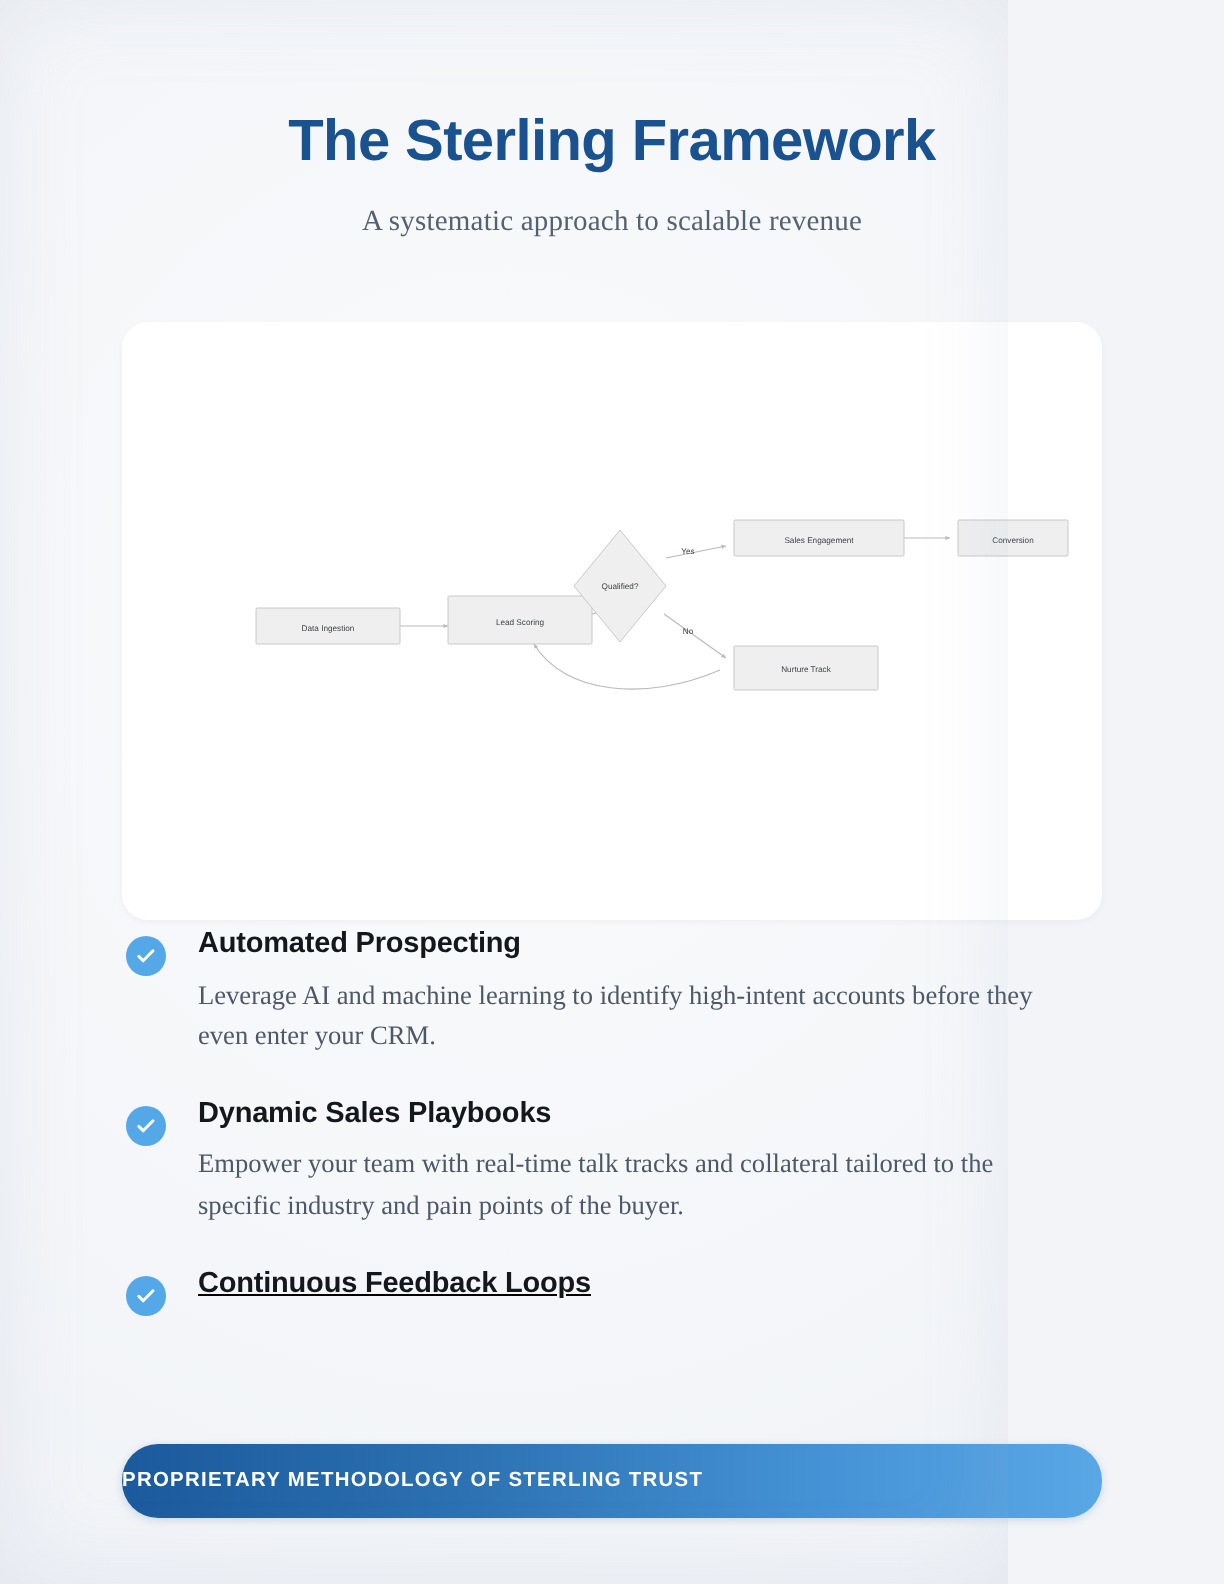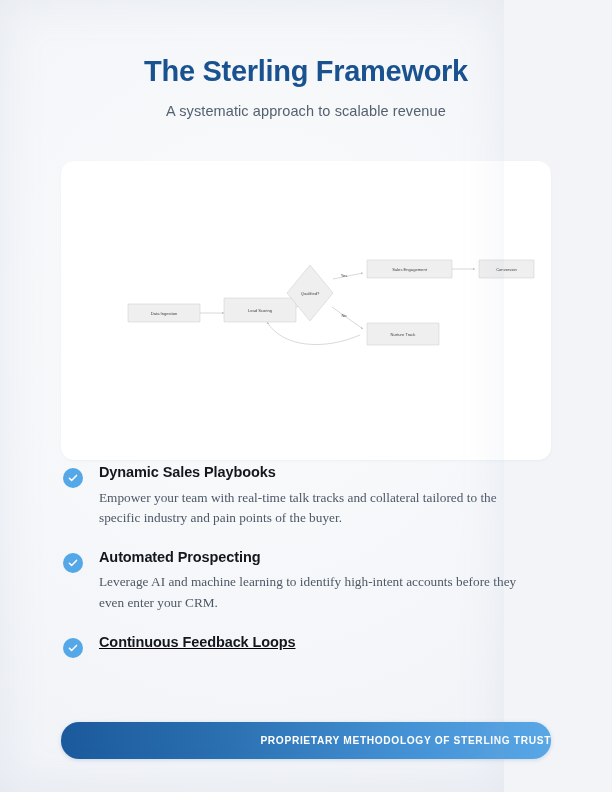--- a/index.html
+++ b/index.html
@@ -43,21 +43,21 @@
     margin: 0;
     font-family: "Liberation Sans", sans-serif;
     font-size: 29px;
     font-weight: bold;
     letter-spacing: -0.3px;
     color: #1a5290;
     line-height: 1.1;
   }
   .subtitle {
     margin: 15px 0 0 0;
-    font-family: Liberation Sans, sans-serif;
+    font-family: Liberation Serif, serif;
     font-size: 14.5px;
     color: #54616f;
     letter-spacing: 0.1px;
   }
 
   
   .card {
     position: absolute;
     left: 61px;
     top: 161px;
@@ -157,21 +157,21 @@
   .footer-banner {
     position: absolute;
     left: 61px;
     top: 722px;
     width: 490px;
     height: 37px;
     border-radius: 18px;
     background: linear-gradient(90deg, #1b5a9c 0%, #2a6fb0 32%, #4593d6 72%, #5aa7e6 100%);
     display: flex;
     align-items: center;
-    justify-content: flex-end;
+    justify-content: flex-start;
     box-shadow: 0 1px 4px rgba(27,90,156,0.18);
   }
   .footer-text {
     font-family: "Liberation Sans", sans-serif;
     font-size: 10.2px;
     font-weight: bold;
     letter-spacing: 0.65px;
     color: #ffffff;
     text-transform: uppercase;
     white-space: nowrap;
@@ -248,32 +248,32 @@
   </div>
 
   <div class="features">
 
     <div class="feature">
       <span class="check">
         <svg width="12" height="12" viewBox="0 0 12 12">
           <path d="M2.4,6.2 L4.6,8.4 L9.5,3.4" fill="none" stroke="#ffffff" stroke-width="1.5" stroke-linecap="round" stroke-linejoin="round"></path>
         </svg>
       </span>
-      <h2 class="feature-title">Dynamic Sales Playbooks</h2>
-      <p class="feature-desc">Empower your team with real-time talk tracks and collateral tailored to the specific industry and pain points of the buyer.</p>
+      <h2 class="feature-title">Automated Prospecting</h2>
+      <p class="feature-desc">Leverage AI and machine learning to identify high-intent accounts before they even enter your CRM.</p>
     </div>
 
     <div class="feature">
       <span class="check">
         <svg width="12" height="12" viewBox="0 0 12 12">
           <path d="M2.4,6.2 L4.6,8.4 L9.5,3.4" fill="none" stroke="#ffffff" stroke-width="1.5" stroke-linecap="round" stroke-linejoin="round"></path>
         </svg>
       </span>
-      <h2 class="feature-title">Automated Prospecting</h2>
-      <p class="feature-desc">Leverage AI and machine learning to identify high-intent accounts before they even enter your CRM.</p>
+      <h2 class="feature-title">Dynamic Sales Playbooks</h2>
+      <p class="feature-desc">Empower your team with real-time talk tracks and collateral tailored to the specific industry and pain points of the buyer.</p>
     </div>
 
     <div class="feature">
       <span class="check">
         <svg width="12" height="12" viewBox="0 0 12 12">
           <path d="M2.4,6.2 L4.6,8.4 L9.5,3.4" fill="none" stroke="#ffffff" stroke-width="1.5" stroke-linecap="round" stroke-linejoin="round"></path>
         </svg>
       </span>
       <h2 class="feature-title">Continuous Feedback Loops</h2>
     </div>

